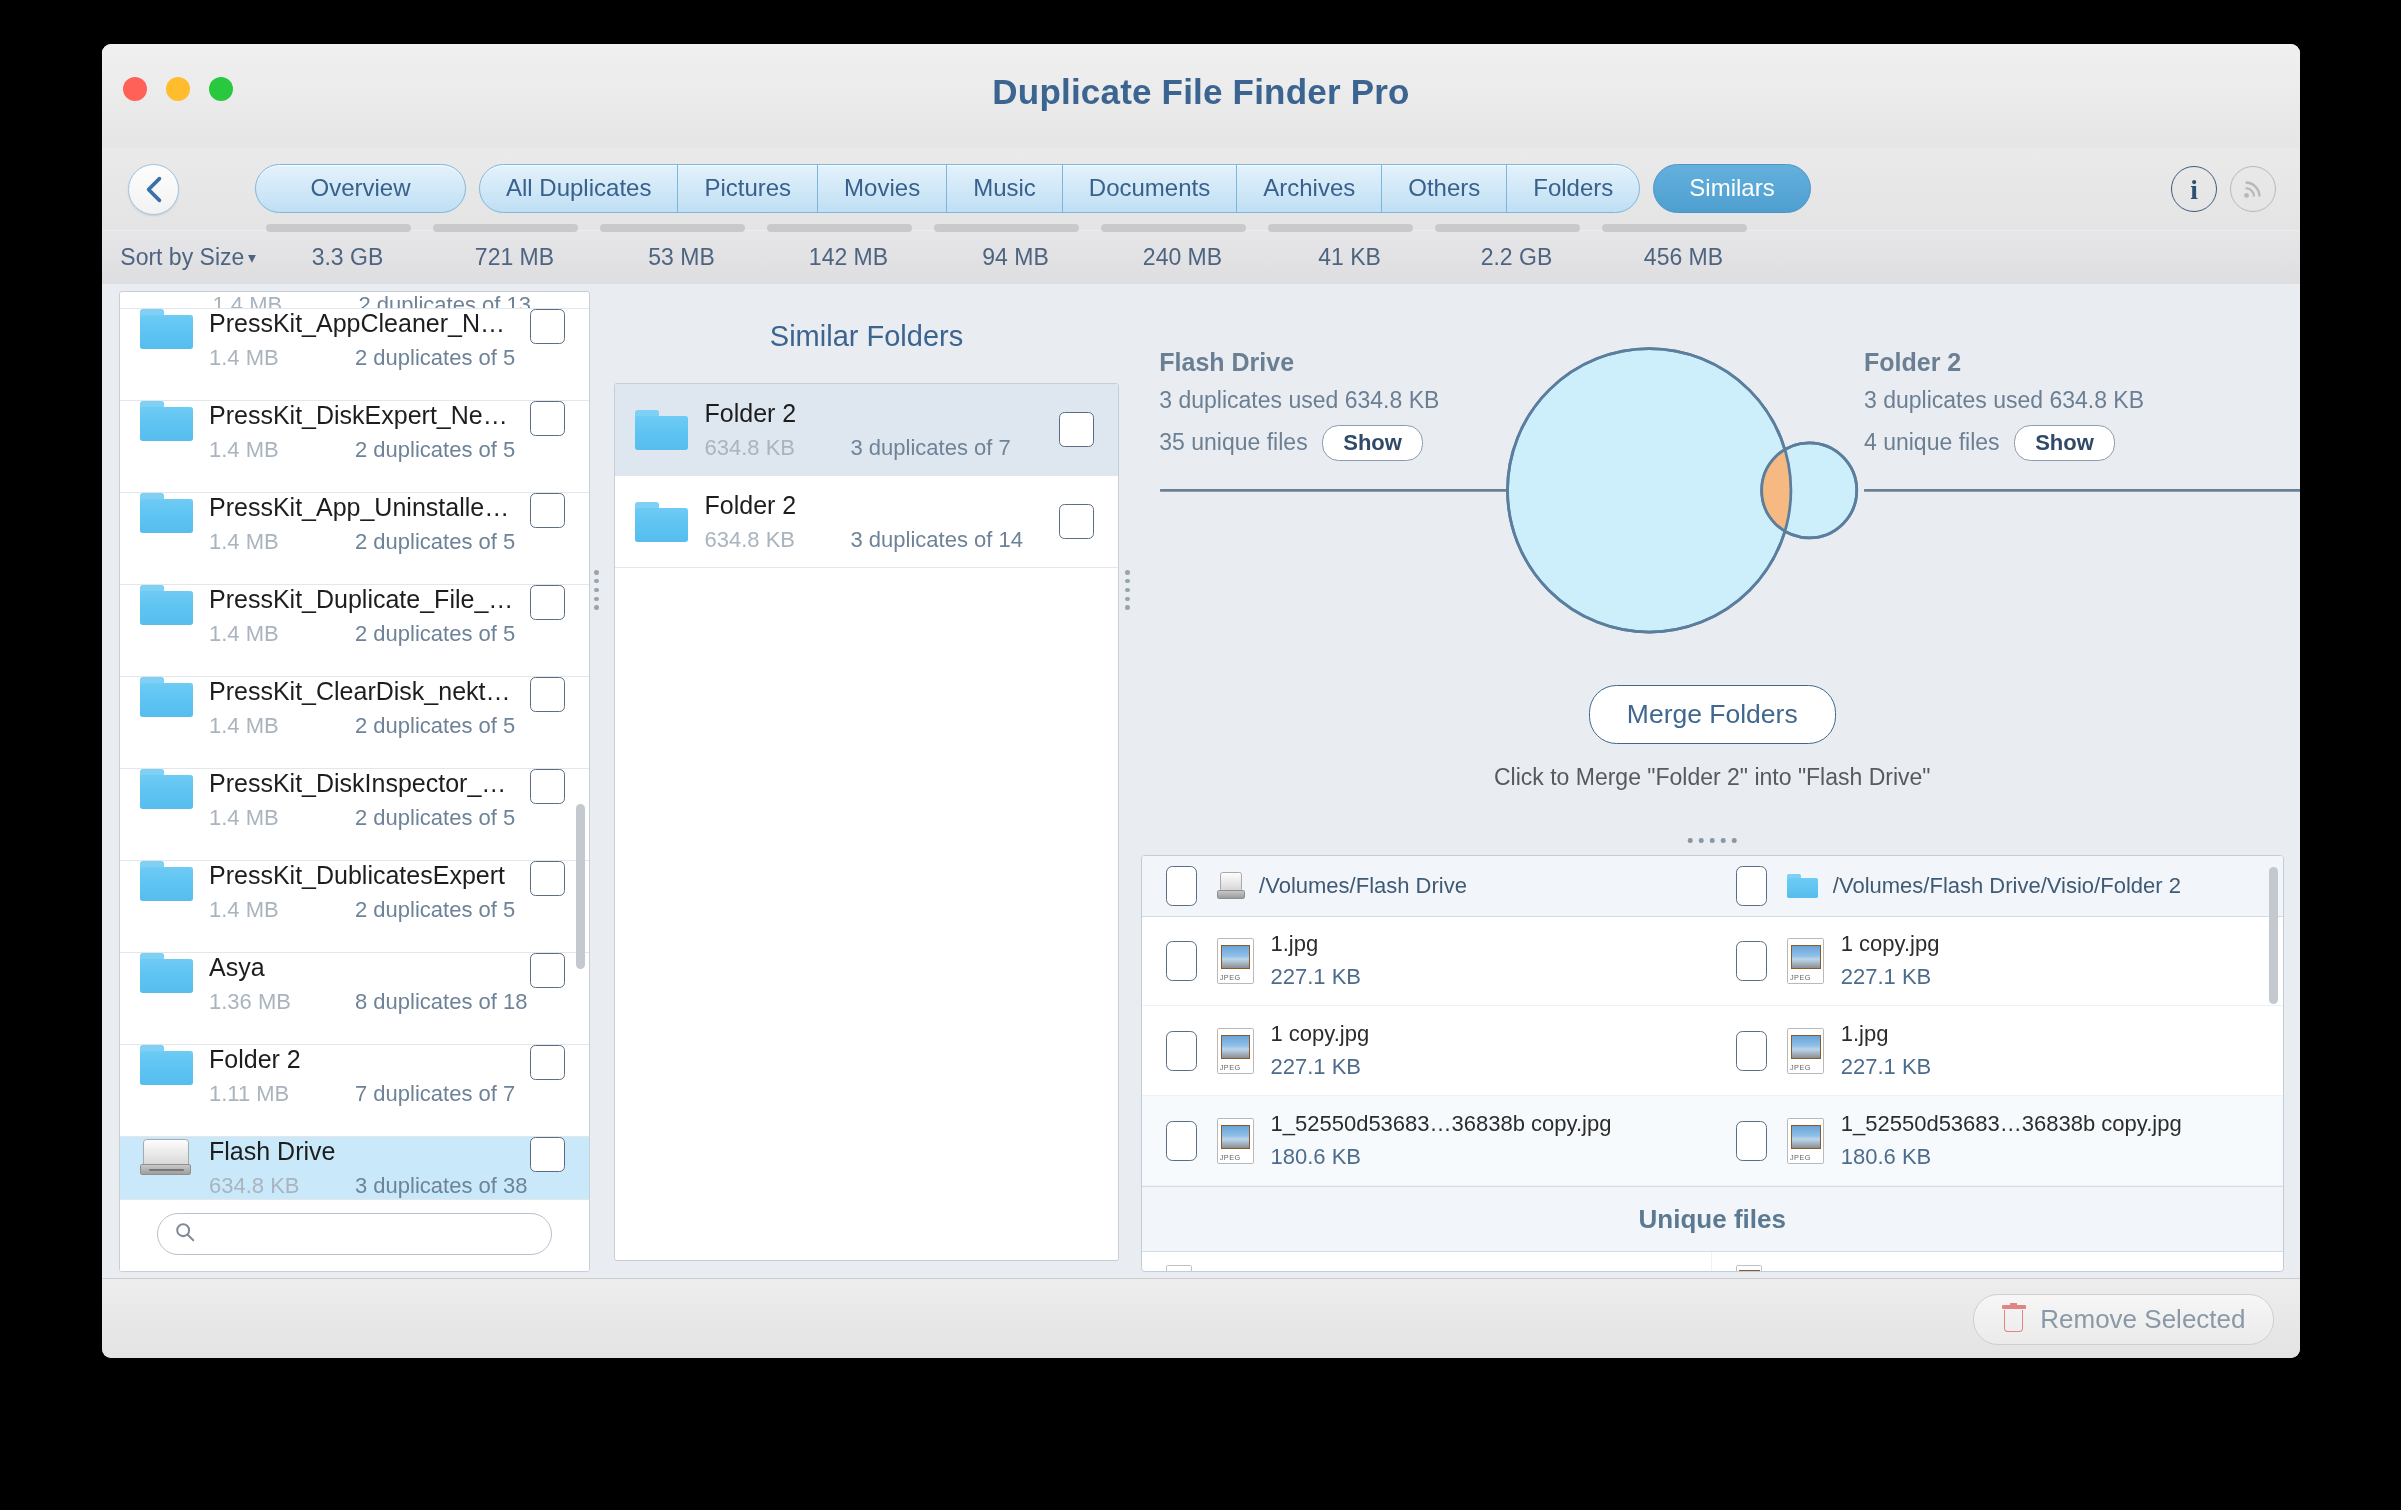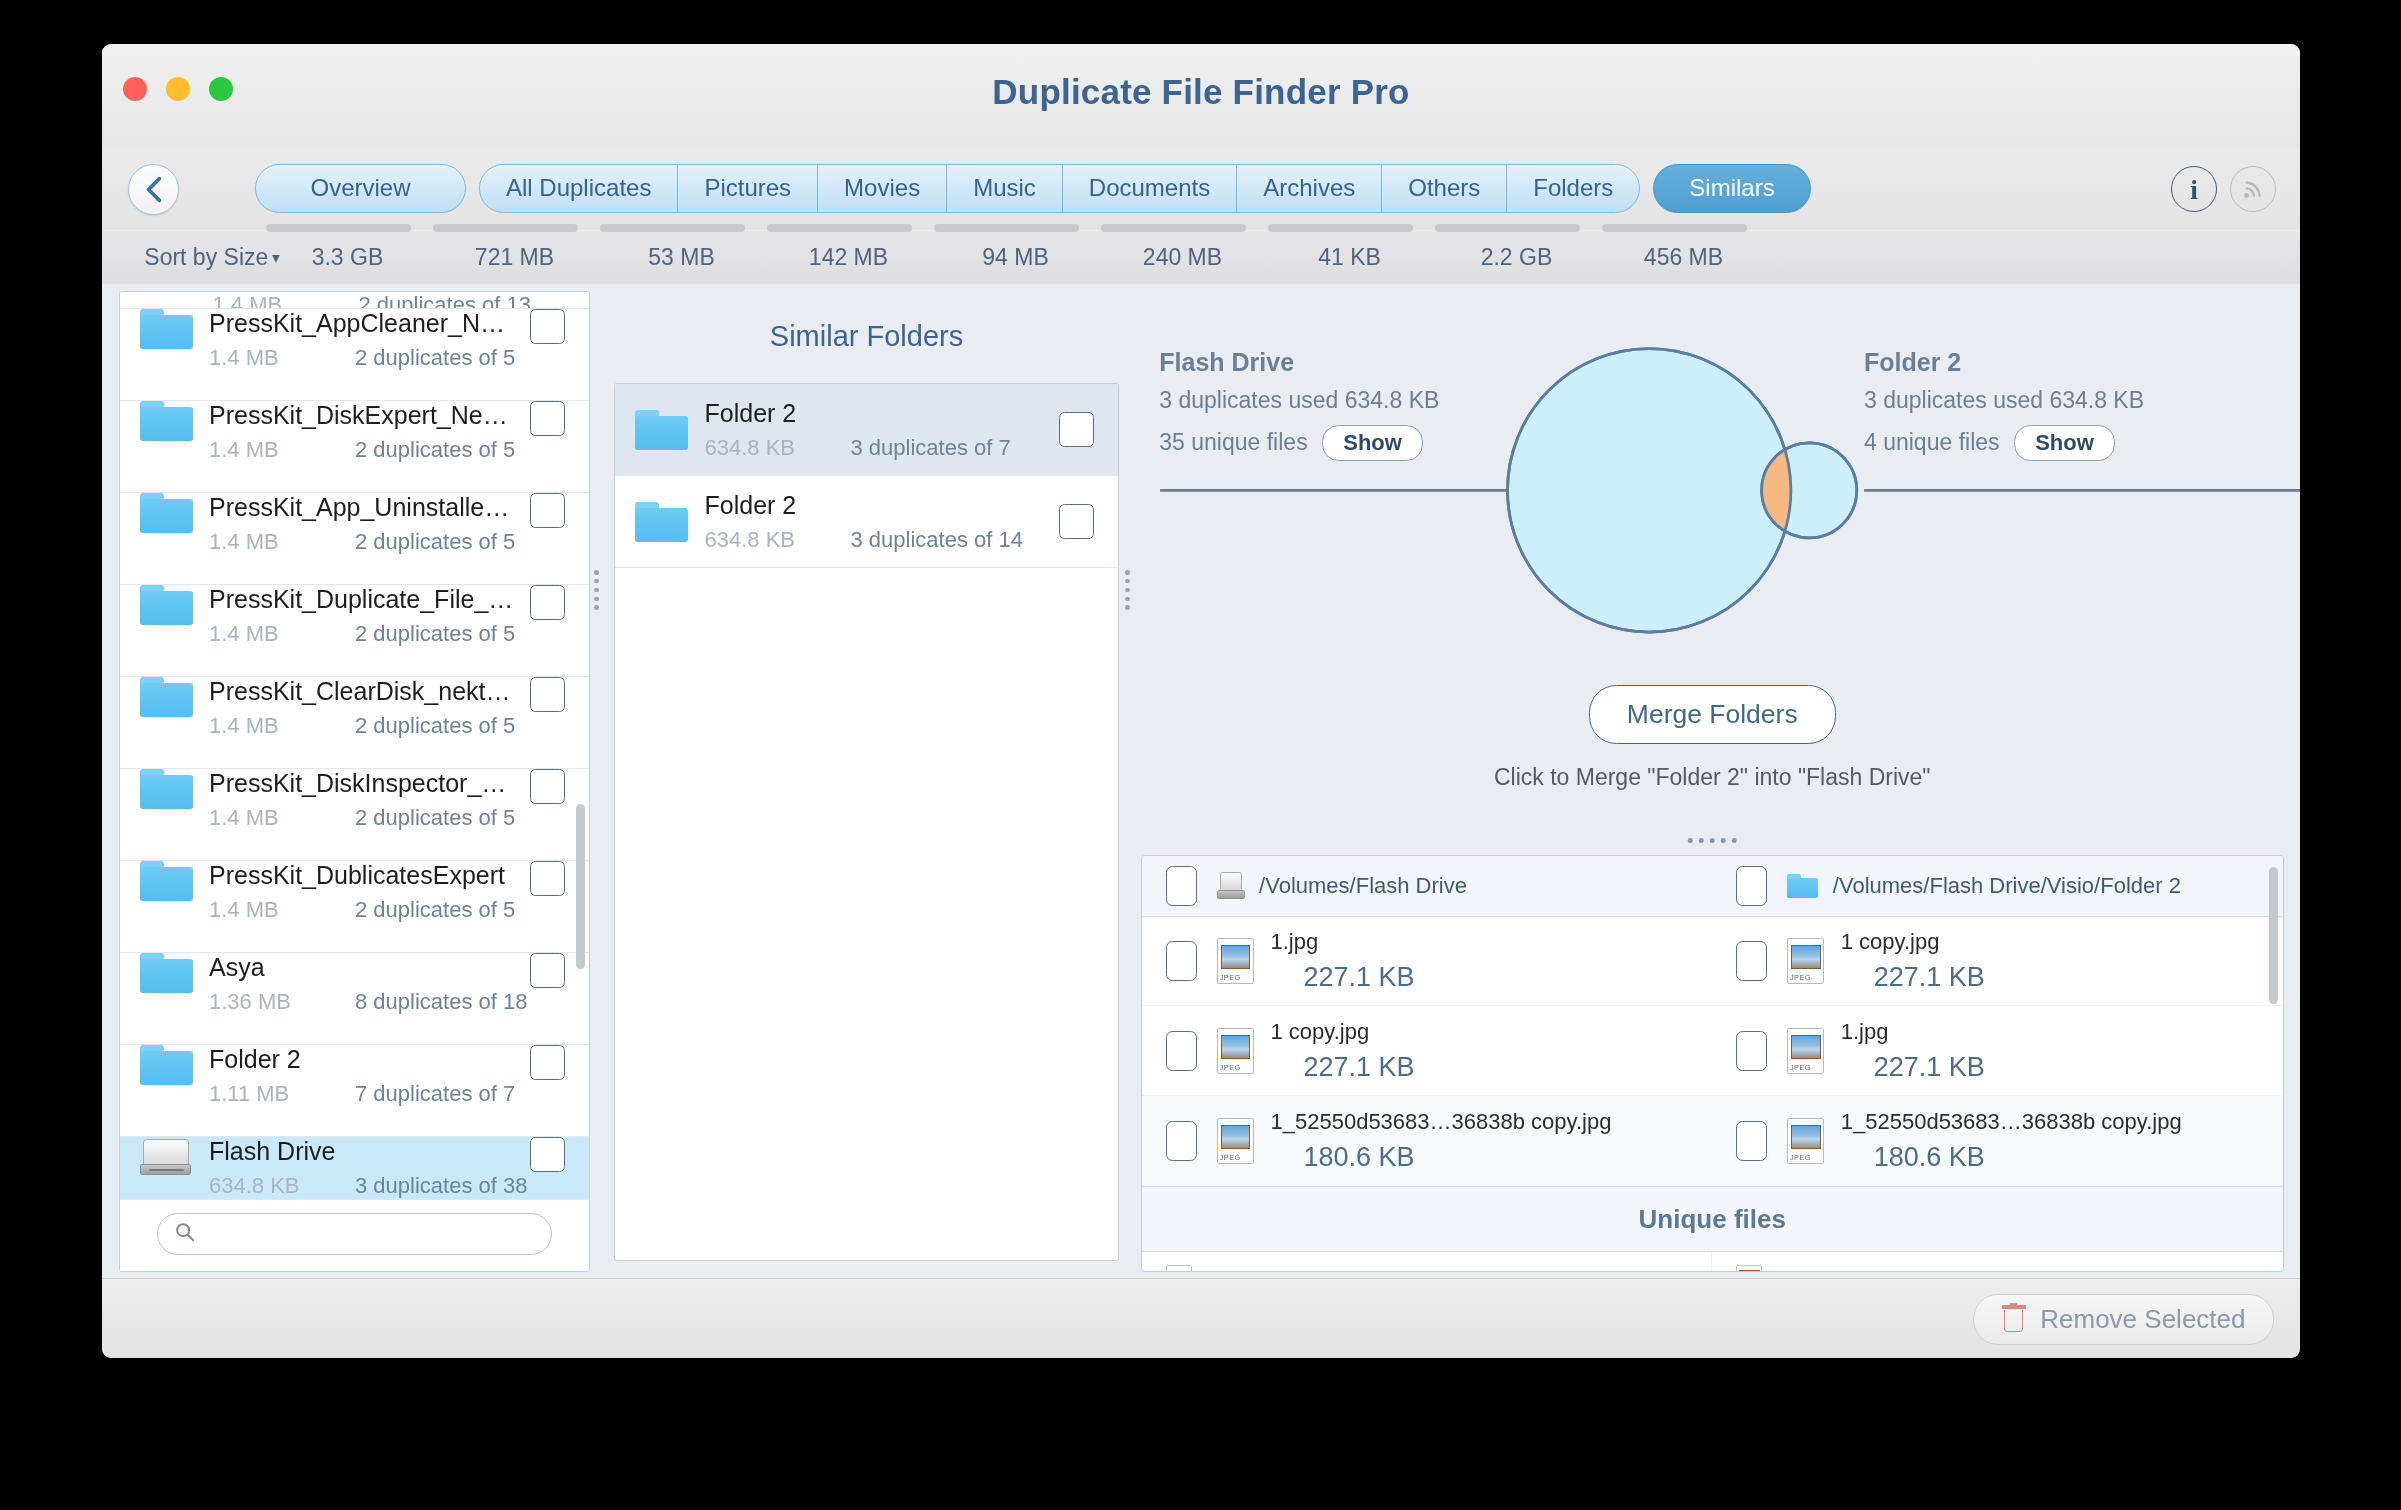--- a/index.html
+++ b/index.html
@@ -77,21 +77,21 @@
   .tool-ic.info .ichar{font-size:27.5px;font-weight:bold;color:#2f5174;font-family:"Liberation Serif",serif;line-height:1;}
 
   
   .sortrow{
     position:absolute;left:0;right:0;top:187px;height:53px;
     background:linear-gradient(to bottom,#e6e6e8,#dedee1);
     border-bottom:0.9px solid #c2c2c5;
   }
   .sortby{
     position:absolute;left:18.3px;top:13px;font-size:23px;color:#4d6480;
-    display:flex;align-items:center;gap:3.7px;margin-left:24px;
+    display:flex;align-items:center;gap:3.7px;
   }
   .caret{font-size:15.6px;line-height:1;color:#4d6480;}
   .sizes{position:absolute;left:162px;right:137px;top:13px;display:flex;}
   .size-cell{font-size:23px;color:#4d6480;text-align:center;}
 
   
   .pips{position:absolute;left:153px;right:137px;top:-7.3px;display:flex;}
   .pip{height:8.2px;border-radius:4.6px;background:#c9c9cc;margin:0 11px;}
 
   
@@ -205,21 +205,21 @@
   .ft-body{position:absolute;left:0;right:0;top:60px;bottom:0;overflow:hidden;}
   .ft-row{display:flex;height:89px;border-bottom:0.9px solid #eef2f6;}
   .ft-row.alt{background:#f6fafd;}
   .ft-cell{flex:1 1 50%;display:flex;align-items:center;padding-left:24px;box-sizing:border-box;}
   .jpegic{width:37px;height:46px;position:relative;flex:0 0 37px;margin-right:16.5px;}
   .jpegic .pg{position:absolute;inset:0;background:#fff;border:0.9px solid #b9b9b9;border-radius:1.8px;box-sizing:border-box;}
   .jpegic .ph{position:absolute;left:3.7px;top:7.3px;right:3.7px;height:24px;
     background:linear-gradient(to bottom,#6aa4d8 0%,#8fc0e8 45%,#bcd6ea 60%,#8a8f95 100%);border:0.9px solid #8a5a2a;box-sizing:border-box;}
   .jpegic .lb{position:absolute;left:2.7px;bottom:1.8px;font-size:7.3px;color:#666;letter-spacing:0.5px;}
   .ft-name{font-size:22px;color:#2c2c2c;white-space:nowrap;overflow:hidden;text-overflow:ellipsis;}
-  .ft-size{font-size:27px;color:#4d6c8c;margin-top:7.3px;margin-left:33px;}
+  .ft-size{font-size:22px;color:#4d6c8c;margin-top:7.3px;}
   .uniq-head{
     height:64px;display:flex;align-items:center;justify-content:center;
     background:#f2f6fa;border-top:0.9px solid #d3dce5;border-bottom:0.9px solid #d3dce5;
     font-size:26px;color:#5c7992;font-weight:bold;
   }
   .uq-row{display:flex;height:57px;border-bottom:0.9px solid #eef2f6;}
   .uq-cell{flex:1 1 50%;display:flex;align-items:center;padding:0 26px 0 24px;box-sizing:border-box;border-right:0.9px solid #eef2f6;}
   .uq-cell:last-child{border-right:none;}
   .docic{width:26px;height:31px;position:relative;flex:0 0 26px;margin-right:16.5px;}
   .docic .pg{position:absolute;inset:0;background:#fff;border:0.9px solid #c0c0c0;border-radius:1.8px;box-sizing:border-box;}

